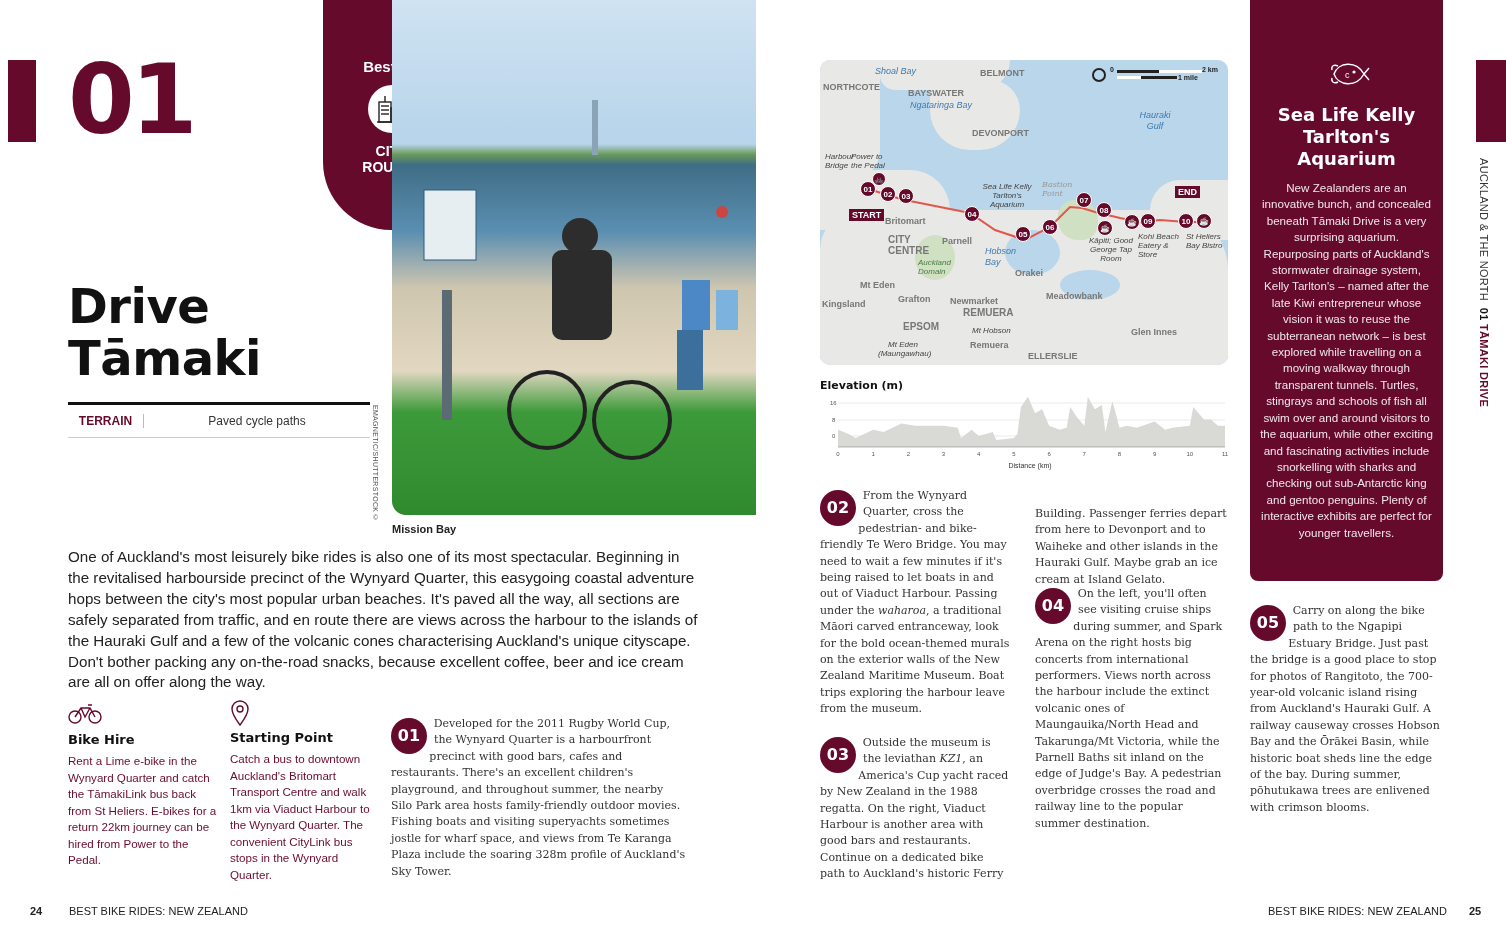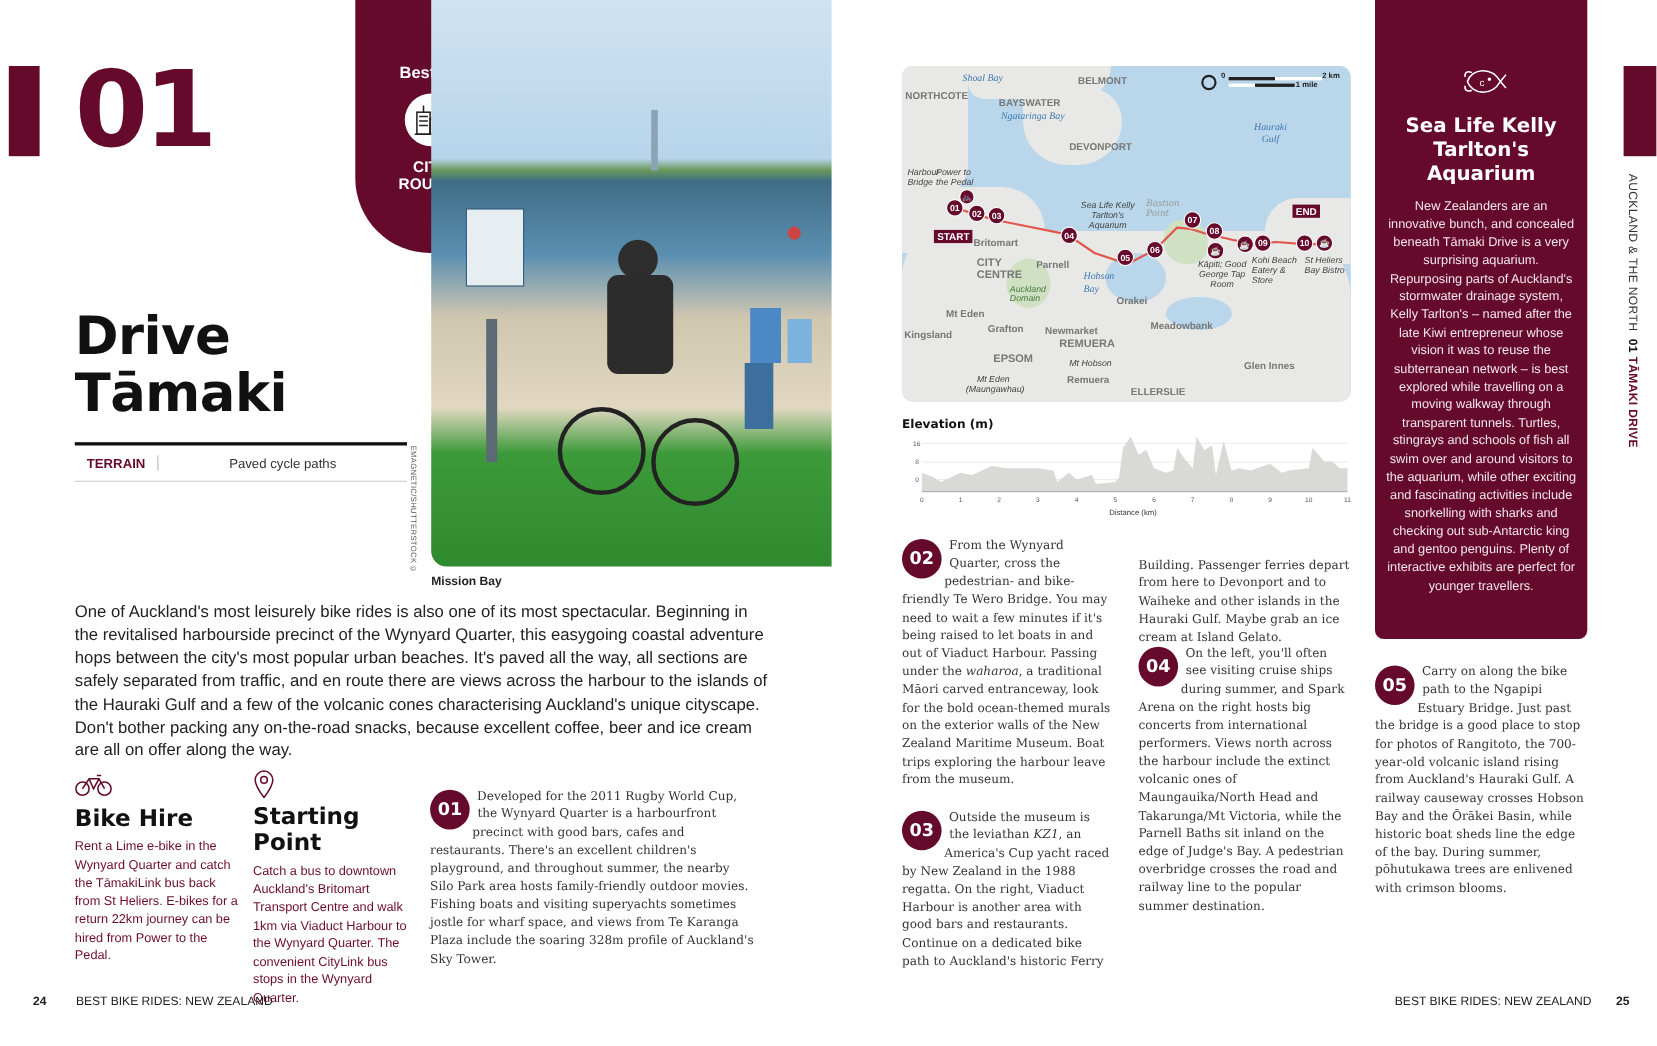--- a/index.html
+++ b/index.html
@@ -30,34 +30,34 @@
   .stat .k { font-weight: bold; font-size: 12px; color: #660a2c; }
   .stat .v { font-size: 12px; color: #333; margin-top: 3px; line-height: 14px; padding: 0 4px; }
   .terrain-row { display: flex; align-items: center; height: 33px; border-bottom: 1px solid #ccc; }
   .terrain-row .k { font-weight: bold; font-size: 12px; color: #660a2c; width: 76px; text-align: center; border-right: 1px solid #bbb; }
   .terrain-row .v { flex: 1; text-align: center; font-size: 12px; color: #333; }
 
   .intro { left: 68px; top: 547px; width: 630px; font-size: 15.2px; line-height: 20.9px; color: #222; }
 
   .info-col { width: 150px; }
   .info-col .ic { height: 24px; }
-  .info-col h3 { font-family: "DejaVu Sans", sans-serif; font-size: 21px; font-weight: bold; color: #111; margin-top: 6px; }
+  .info-col h3 { font-family: "DejaVu Sans", sans-serif; font-size: 13px; font-weight: bold; color: #111; margin-top: 6px; }
   .info-col p { font-size: 11.6px; line-height: 16.5px; color: #6b0b2c; margin-top: 6px; }
 
   .serif { font-family: "DejaVu Serif", serif; font-size: 11px; line-height: 16.4px; color: #333; }
   .dot-num { float: left; width: 36px; height: 36px; border-radius: 50%; background: #660a2c; color: #fff; font-family: "DejaVu Sans", sans-serif; font-weight: bold; font-size: 16px; display: flex; align-items: center; justify-content: center; margin: 2px 10px 2px 0; shape-outside: circle(); }
 
   .folio { font-size: 11px; color: #222; }
   .folio b { font-weight: bold; }
 
   
   .map { left: 820px; top: 60px; width: 408px; height: 305px; border-radius: 10px; overflow: hidden; background: #b9d6ea; }
   .map .land { position: absolute; background: #e8e8e6; }
   .map .lbl { position: absolute; font-size: 9px; color: #777; font-weight: bold; white-space: nowrap; }
-  .map .lbl.water { color: #3f79b0; font-style: italic; font-family: Liberation Serif, serif; font-weight: normal; }
+  .map .lbl.water { color: #3f79b0; font-style: italic; font-family: Liberation Sans, sans-serif; font-weight: normal; }
   .map .lbl.small { font-weight: normal; font-style: italic; color: #444; font-size: 8px; line-height: 9px; }
   .map .pin { position: absolute; width: 16px; height: 16px; border-radius: 50%; background: #660a2c; color: #fff; font-size: 8px; font-weight: bold; display: flex; align-items: center; justify-content: center; border: 1px solid #fff; }
   .map .tag { position: absolute; background: #660a2c; color: #fff; font-size: 9px; font-weight: bold; padding: 1px 3px; }
 
   .elev-title { left: 820px; top: 379px; font-family: "DejaVu Sans", sans-serif; font-weight: bold; font-size: 11px; color: #111; }
 
   .sidebar { left: 1250px; top: 0; width: 193px; height: 581px; background: #660a2c; border-radius: 0 0 8px 8px; color: #fff; text-align: center; }
   .sidebar h2 { font-family: "DejaVu Sans", sans-serif; font-size: 18px; line-height: 22px; font-weight: bold; margin-top: 104px; padding: 0 8px; }
   .sidebar p { font-size: 11.6px; line-height: 16.4px; margin-top: 10px; padding: 0 10px; color: #f1e6ea; }
 

